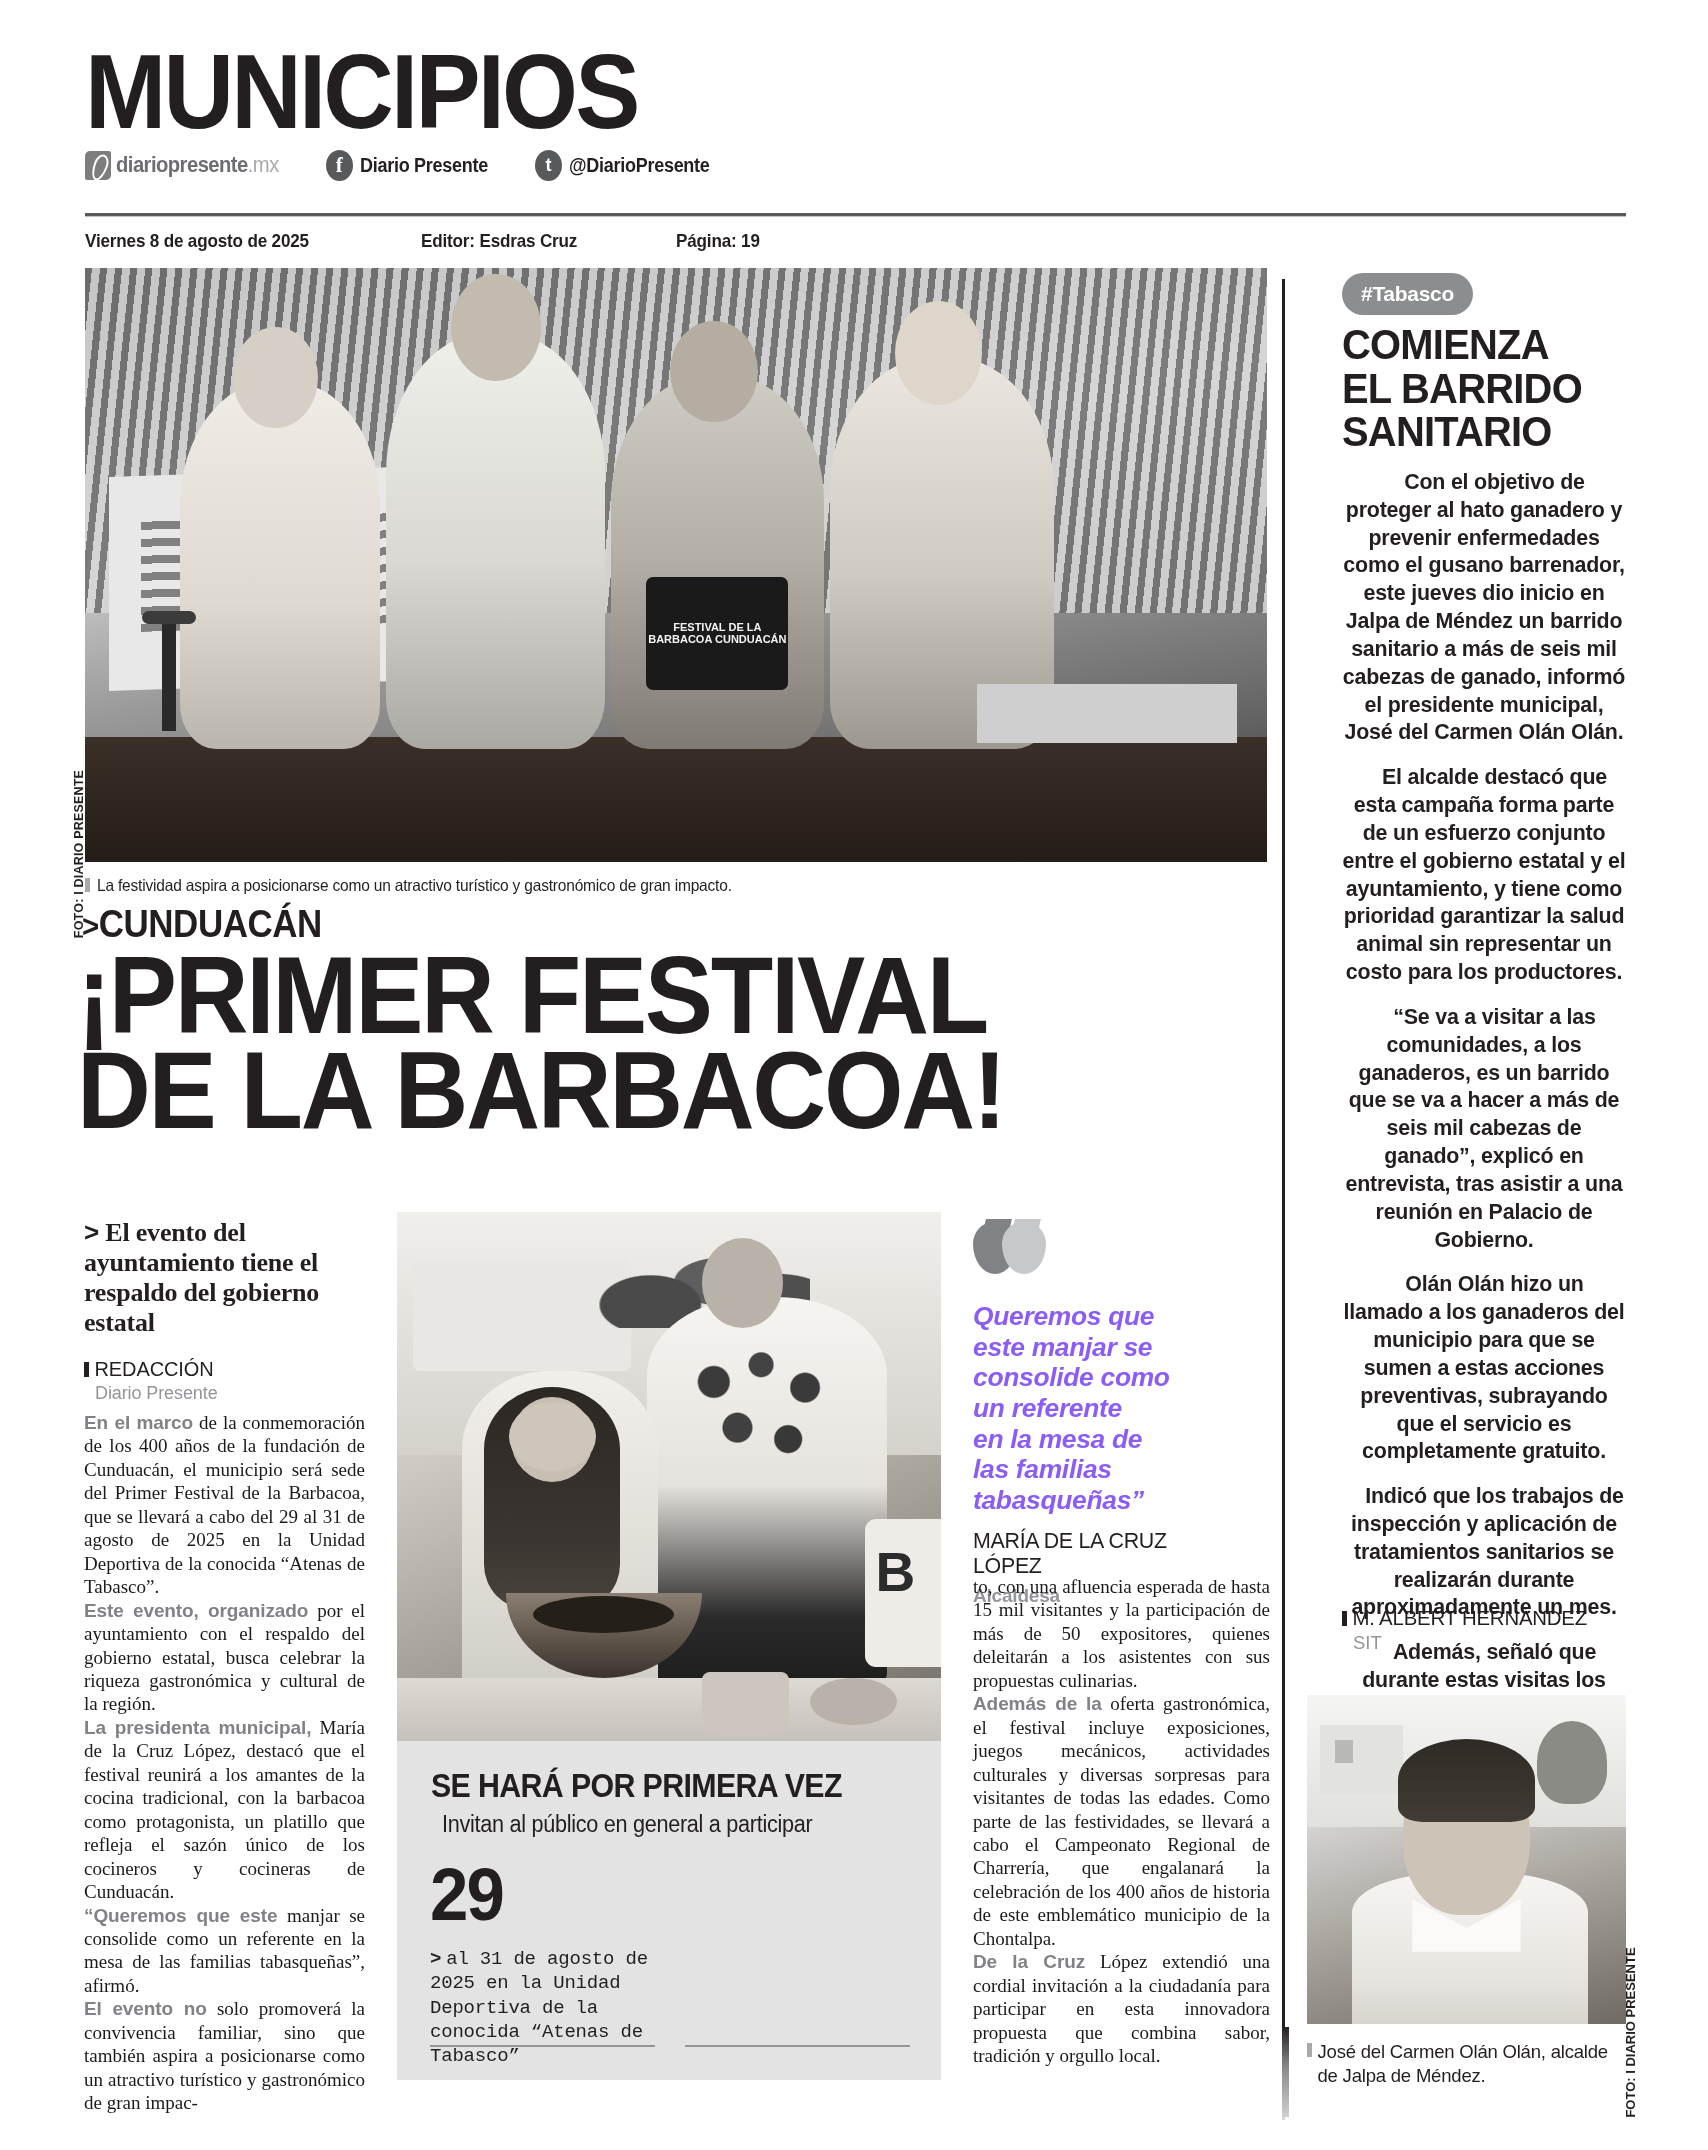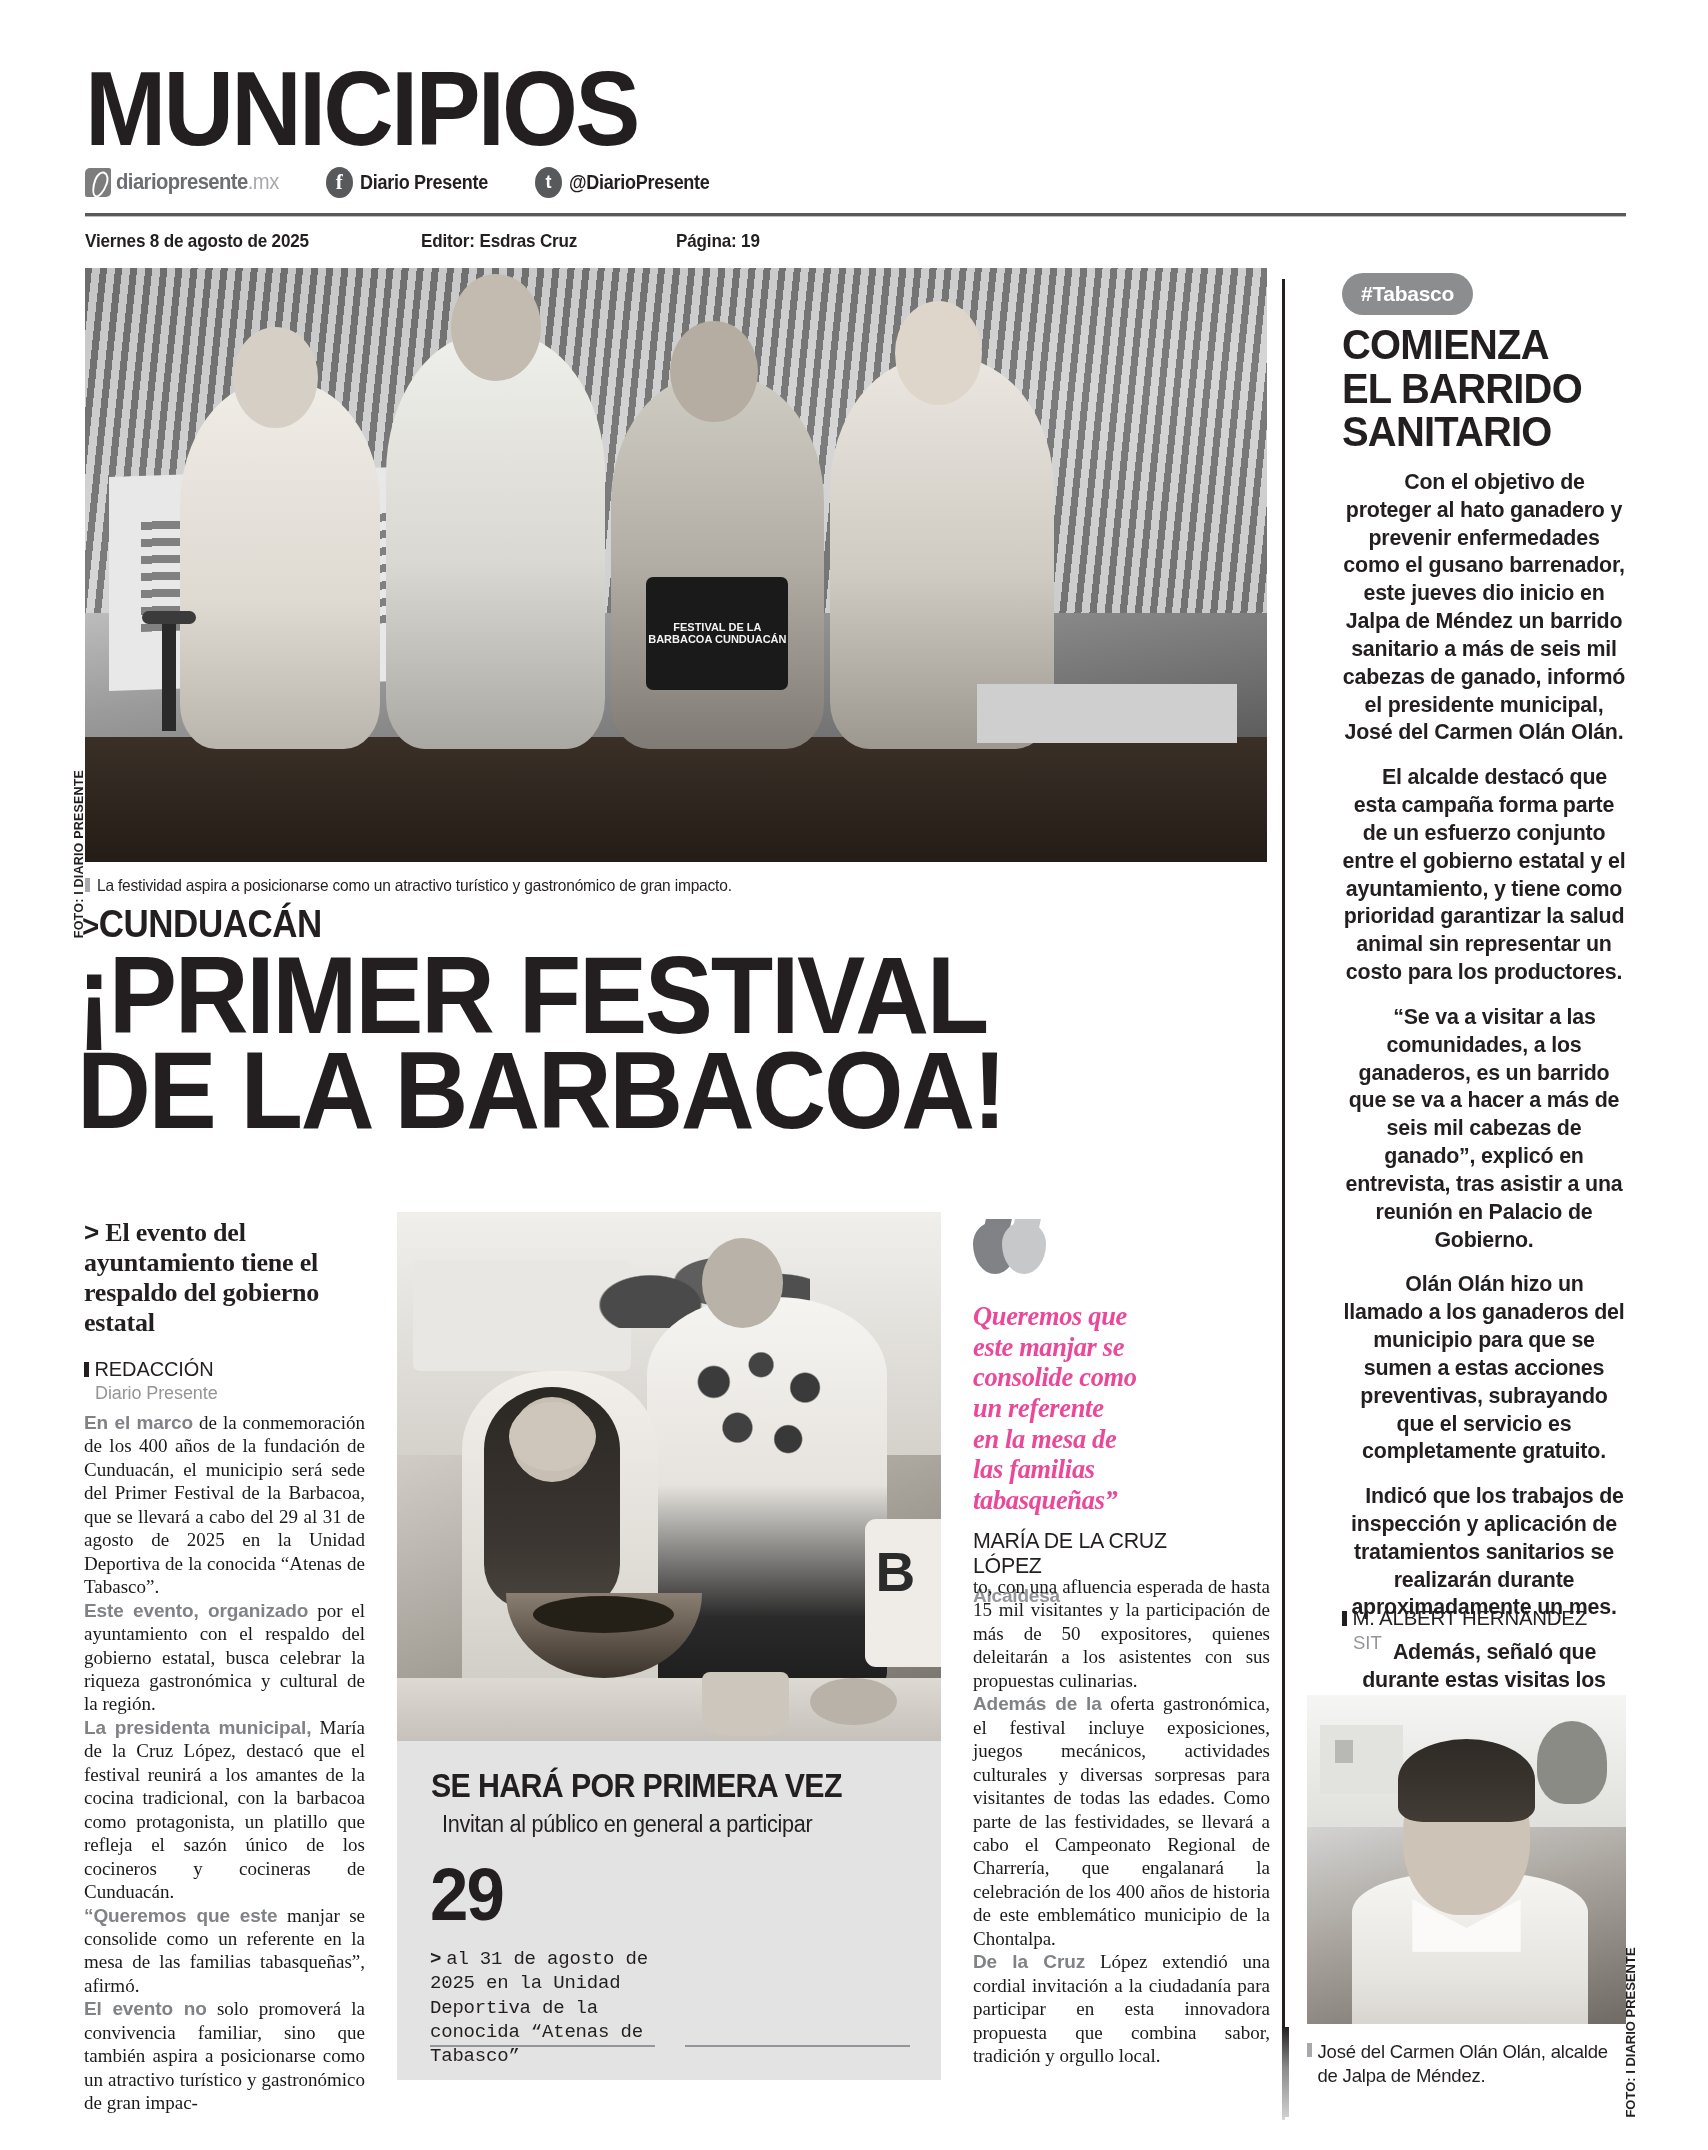--- a/index.html
+++ b/index.html
@@ -11,21 +11,21 @@
   .page {
     position: relative;
     width: 1709px; height: 2151px;
     background: #fff;
     overflow: hidden;
   }
 
   
   .masthead {
     position: absolute;
-    left: 85px; top: 61px;
+    left: 85px; top: 44px;
     width: 1541px;
   }
   .masthead-title {
     font-family: "Liberation Sans Narrow", "Liberation Sans", sans-serif;
     font-size: 105px;
     font-weight: 700;
     letter-spacing: -3px;
     line-height: 0.92;
     color: #231f20;
     transform: scaleX(0.93);
@@ -343,23 +343,23 @@
   .pq-marks .m1{ left:0; background:#808285;
     border-radius: 46% 46% 50% 50% / 42% 42% 58% 58%; }
   .pq-marks .m2{ left:29px; background:#c7c8ca;
     border-radius: 46% 46% 50% 50% / 42% 42% 58% 58%; }
   .pq-marks .m1::after,.pq-marks .m2::after{
     content:""; position:absolute; left:22%; top:-6%;
     width:58%; height:52%; background:inherit;
     transform: skewX(-12deg);
   }
   .pq-text{
-    font-family:Liberation Serif, serif;
+    font-family:Liberation Sans, sans-serif;
     font-style: italic; font-weight:700;
-    font-size:26.4px; line-height:1.16; color:#ec4899; letter-spacing:-0.3px;
+    font-size:26.4px; line-height:1.16; color:#8b5cf6; letter-spacing:-0.3px;
     white-space: pre-line;
   }
   .pq-attrib{
     margin-top:14px;
     font-family:"Liberation Sans Narrow","Liberation Sans",sans-serif;
     font-size:21.4px; color:#231f20; line-height:1.16; letter-spacing:-0.3px;
     white-space: pre-line;
   }
   .pq-role{
     margin-top:6px;

